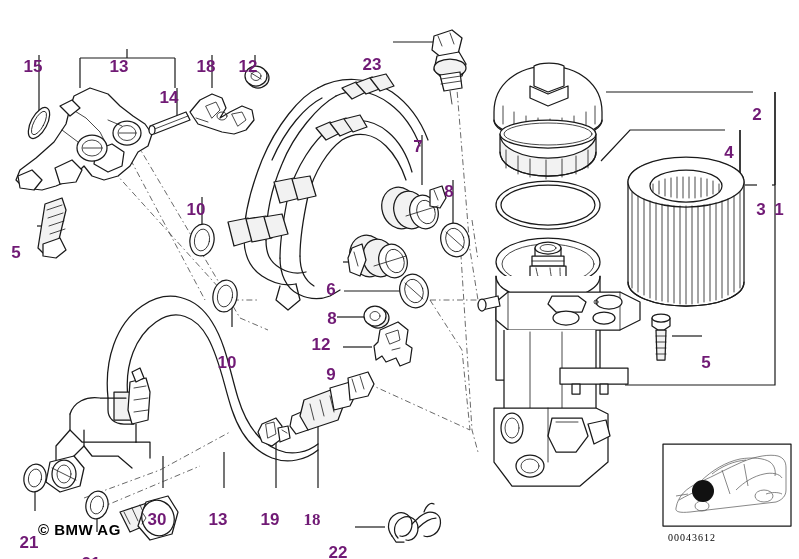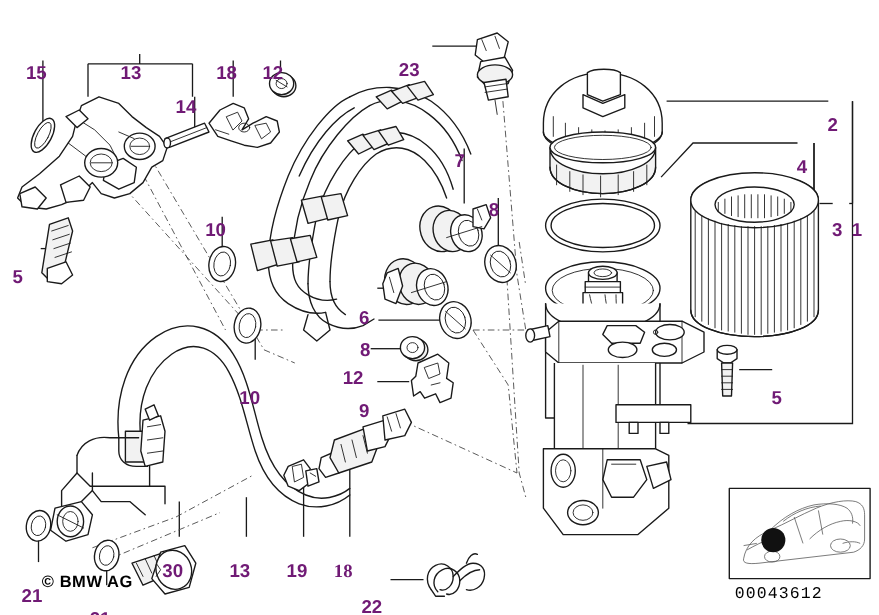--- a/index.html
+++ b/index.html
@@ -35,23 +35,23 @@
     position:absolute;
     font-family:Liberation Sans, sans-serif;
     font-weight:bold;
     font-size:15px;
     color:#000000;
     white-space:nowrap;
     letter-spacing:0.5px;
   }
   .diagramno{
     position:absolute;
-    font-family:Liberation Mono, monospace;
+    font-family:Liberation Serif, serif;
     font-weight:normal;
-    font-size:15px;
+    font-size:10px;
     color:#000000;
     white-space:nowrap;
     letter-spacing:1px;
   }
 </style>
 </head>
 <body>
 
 <div id="page">
 

